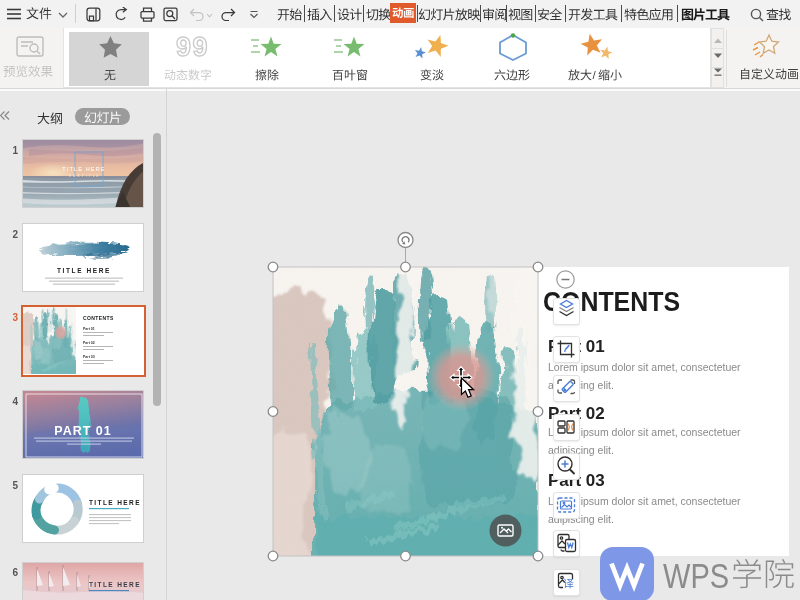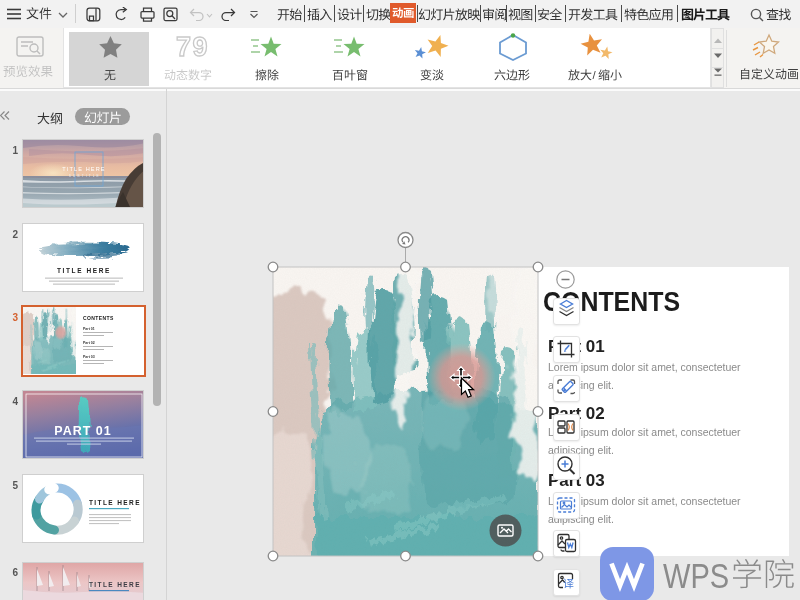--- a/index.html
+++ b/index.html
@@ -136,21 +136,21 @@
       <path transform="translate(0,10.9)" d="M0.7 -9.9H4.8V-9.1H0.7ZM0.5 -5.9H5.2V-5H0.5ZM2.5 -5.5H3.4V-0.1Q3.4 0.3 3.3 0.5Q3.2 0.7 3 0.8Q2.7 0.9 2.3 1Q1.9 1 1.2 1Q1.2 0.8 1.1 0.5Q1 0.3 0.9 0.1Q1.4 0.1 1.8 0.1Q2.2 0.1 2.3 0.1Q2.4 0.1 2.5 0Q2.5 0 2.5 -0.1ZM4.5 -9.9H4.7L4.9 -10L5.5 -9.6Q5.2 -9.1 4.8 -8.6Q4.4 -8.1 4 -7.6Q3.6 -7.2 3.2 -6.9Q3.1 -7 2.9 -7.1Q2.8 -7.3 2.7 -7.4Q3 -7.7 3.4 -8.1Q3.7 -8.5 4 -8.9Q4.3 -9.4 4.5 -9.7ZM5 -5.9H5.1L5.2 -5.9L5.8 -5.8Q5.6 -5 5.3 -4.3Q5 -3.5 4.8 -3L4.1 -3.2Q4.2 -3.5 4.4 -3.9Q4.5 -4.4 4.7 -4.8Q4.9 -5.3 5 -5.7ZM1.1 -7.6 1.6 -8.2Q2.1 -7.9 2.6 -7.5Q3.2 -7.2 3.7 -6.8Q4.2 -6.5 4.5 -6.2L4 -5.5Q3.7 -5.8 3.2 -6.1Q2.7 -6.5 2.1 -6.9Q1.6 -7.3 1.1 -7.6ZM5.8 -10H12V-9.1H5.8ZM8.6 -9.5 9.6 -9.4Q9.4 -8.9 9.2 -8.3Q9 -7.8 8.9 -7.4L8.1 -7.5Q8.2 -8 8.3 -8.5Q8.5 -9.1 8.6 -9.5ZM8.4 -6.2H9.3V-3.7Q9.3 -3.1 9.2 -2.5Q9 -1.8 8.7 -1.2Q8.3 -0.6 7.6 -0.1Q6.9 0.5 5.7 0.9Q5.6 0.8 5.5 0.6Q5.3 0.4 5.1 0.3Q6.2 -0.1 6.9 -0.6Q7.6 -1.1 7.9 -1.6Q8.2 -2.1 8.3 -2.7Q8.4 -3.2 8.4 -3.7ZM9.1 -1.1 9.7 -1.7Q10.1 -1.4 10.5 -1Q11 -0.7 11.4 -0.3Q11.8 0.1 12 0.3L11.4 1Q11.1 0.7 10.7 0.3Q10.3 -0 9.9 -0.4Q9.5 -0.8 9.1 -1.1ZM6.2 -7.9H11.5V-1.9H10.6V-7H7.1V-1.9H6.2Z M19.7 -9.2H24.2V-8.4H19.7ZM19.8 -10.5 20.7 -10.3Q20.5 -9.6 20.2 -8.8Q20 -8.1 19.6 -7.4Q19.3 -6.8 18.9 -6.3Q18.9 -6.4 18.7 -6.4Q18.6 -6.5 18.4 -6.6Q18.3 -6.7 18.1 -6.8Q18.7 -7.5 19.1 -8.5Q19.6 -9.5 19.8 -10.5ZM20.6 -7.8 21.4 -8.2Q21.7 -7.9 22 -7.5Q22.4 -7.2 22.6 -6.8Q22.9 -6.5 23.1 -6.2L22.2 -5.8Q22.1 -6.1 21.8 -6.4Q21.5 -6.8 21.2 -7.2Q20.9 -7.5 20.6 -7.8ZM13.9 -9.8H14.8V-6.3H13.9ZM16.6 -10.4H17.5V-5.9H16.6ZM19.1 -2.3H20V-0.3Q20 -0.1 20.2 -0Q20.3 0 20.7 0Q20.8 0 21.1 0Q21.4 0 21.7 0Q22 0 22.3 0Q22.6 0 22.8 0Q23 0 23.1 -0.1Q23.3 -0.2 23.3 -0.4Q23.4 -0.7 23.4 -1.3Q23.5 -1.2 23.8 -1.1Q24 -1 24.2 -1Q24.2 -0.2 24 0.1Q23.9 0.5 23.6 0.7Q23.3 0.8 22.8 0.8Q22.8 0.8 22.5 0.8Q22.3 0.8 22 0.8Q21.8 0.8 21.5 0.8Q21.2 0.8 20.9 0.8Q20.7 0.8 20.6 0.8Q20 0.8 19.7 0.7Q19.4 0.6 19.2 0.4Q19.1 0.1 19.1 -0.3ZM18.2 -4.1H19.2V-3.1Q19.2 -2.7 19.1 -2.3Q19 -1.8 18.7 -1.4Q18.4 -1 17.8 -0.5Q17.2 -0.1 16.3 0.3Q15.3 0.7 13.9 1Q13.9 0.9 13.8 0.8Q13.7 0.6 13.6 0.5Q13.4 0.4 13.3 0.3Q14.7 -0 15.6 -0.3Q16.5 -0.7 17 -1Q17.5 -1.4 17.8 -1.8Q18.1 -2.1 18.1 -2.5Q18.2 -2.8 18.2 -3.1ZM14.9 -5.5H22.7V-1.6H21.8V-4.7H15.9V-1.5H14.9Z M25.7 -8.7H31.4V-7.8H25.7ZM27.1 -7.5 27.9 -7.3Q27.7 -6.7 27.4 -6.2Q27.1 -5.6 26.8 -5.1Q26.4 -4.6 26.1 -4.2Q26 -4.3 25.9 -4.4Q25.8 -4.5 25.7 -4.6Q25.5 -4.7 25.4 -4.8Q25.9 -5.3 26.4 -6.1Q26.8 -6.8 27.1 -7.5ZM29.3 -5.5 30.2 -5.3Q29.6 -3.3 28.6 -1.8Q27.6 -0.3 26.1 0.7Q26.1 0.6 26 0.5Q25.8 0.3 25.7 0.2Q25.6 0.1 25.5 0Q26.9 -0.9 27.9 -2.3Q28.8 -3.7 29.3 -5.5ZM29.2 -7.2 29.9 -7.5Q30.2 -7.2 30.4 -6.8Q30.7 -6.4 31 -6.1Q31.2 -5.7 31.3 -5.4L30.6 -5Q30.4 -5.3 30.2 -5.6Q30 -6 29.7 -6.4Q29.5 -6.8 29.2 -7.2ZM26.7 -4.5 27.4 -5Q27.9 -4.5 28.4 -4Q28.9 -3.5 29.4 -2.9Q29.8 -2.4 30.2 -1.8Q30.6 -1.3 30.9 -0.9L30.1 -0.3Q29.9 -0.7 29.5 -1.3Q29.1 -1.8 28.7 -2.4Q28.2 -2.9 27.7 -3.5Q27.2 -4 26.7 -4.5ZM32.8 -8.2H36.9V-7.4H32.8ZM33.1 -10.5 33.9 -10.4Q33.7 -9.2 33.4 -8Q33.1 -6.8 32.7 -5.8Q32.2 -4.9 31.7 -4.1Q31.6 -4.2 31.5 -4.3Q31.4 -4.4 31.3 -4.6Q31.1 -4.7 31.1 -4.8Q31.6 -5.5 32 -6.4Q32.3 -7.3 32.6 -8.3Q32.9 -9.4 33.1 -10.5ZM35.4 -7.7 36.2 -7.6Q35.9 -5.4 35.3 -3.8Q34.7 -2.1 33.7 -0.9Q32.7 0.2 31.1 1Q31.1 1 31 0.8Q30.9 0.7 30.7 0.6Q30.6 0.4 30.5 0.3Q32 -0.4 33 -1.5Q34 -2.6 34.5 -4.1Q35.1 -5.7 35.4 -7.7ZM32.9 -6.6Q33.2 -5.1 33.8 -3.7Q34.3 -2.4 35.2 -1.4Q36 -0.3 37.1 0.2Q37 0.3 36.9 0.5Q36.7 0.6 36.6 0.7Q36.5 0.9 36.4 1Q35.3 0.3 34.5 -0.8Q33.6 -1.9 33 -3.3Q32.5 -4.8 32.1 -6.4ZM27.5 -10.2 28.3 -10.5Q28.6 -10.2 28.9 -9.7Q29.1 -9.3 29.3 -9L28.4 -8.6Q28.3 -9 28.1 -9.4Q27.8 -9.8 27.5 -10.2Z M38.3 -3.9H49.2V-3H38.3ZM43.3 -9.6H44.2V1H43.3ZM42.9 -3.5 43.7 -3.2Q43.1 -2.4 42.3 -1.6Q41.5 -0.9 40.5 -0.3Q39.5 0.2 38.6 0.6Q38.5 0.5 38.4 0.3Q38.3 0.2 38.2 0Q38.1 -0.1 38 -0.2Q38.6 -0.4 39.4 -0.8Q40.1 -1.1 40.7 -1.6Q41.4 -2 42 -2.5Q42.5 -3 42.9 -3.5ZM44.5 -3.5Q44.9 -3 45.5 -2.5Q46.1 -2.1 46.8 -1.6Q47.5 -1.2 48.2 -0.8Q48.9 -0.5 49.6 -0.3Q49.5 -0.2 49.3 -0Q49.2 0.1 49.1 0.3Q49 0.4 48.9 0.5Q48.2 0.2 47.5 -0.1Q46.8 -0.5 46.1 -1Q45.4 -1.5 44.8 -2.1Q44.2 -2.6 43.8 -3.2ZM40.5 -7V-5.7H47.1V-7ZM40.5 -9.1V-7.8H47.1V-9.1ZM39.5 -9.9H48.1V-4.9H39.5Z" fill="#c2c2c2"></path>
     </svg>
 <div class="abs" style="left:63px;top:28px;width:648px;height:60px;background:#ffffff;border:1px solid #e3e3e3;border-top:none"></div>
 <div class="abs" style="left:68.5px;top:32px;width:80px;height:53.5px;background:#d5d5d5"></div>
 <svg class="abs" style="left:99px;top:36px" width="23" height="22">
       <path d="M11.5 0 L14.9 7.2 L22.8 8.3 L17 13.8 L18.4 21.7 L11.5 17.9 L4.6 21.7 L6 13.8 L0.2 8.3 L8.1 7.2 Z" fill="#808080"></path>
     </svg>
 <svg style="position:absolute;left:104px;top:68.5px" width="14" height="16" viewBox="0 0 14 16">
       <path transform="translate(0,10.4)" d="M0.6 -5.7H11.4V-4.8H0.6ZM1.4 -9.3H10.7V-8.4H1.4ZM6.1 -5H7.1V-0.7Q7.1 -0.4 7.2 -0.3Q7.3 -0.2 7.8 -0.2Q7.9 -0.2 8.2 -0.2Q8.5 -0.2 8.8 -0.2Q9.2 -0.2 9.5 -0.2Q9.8 -0.2 9.9 -0.2Q10.2 -0.2 10.4 -0.3Q10.5 -0.5 10.6 -0.9Q10.6 -1.3 10.6 -2.1Q10.8 -2 10.9 -2Q11.1 -1.9 11.2 -1.8Q11.4 -1.8 11.5 -1.7Q11.5 -0.8 11.3 -0.3Q11.2 0.3 10.9 0.5Q10.5 0.7 10 0.7Q9.9 0.7 9.6 0.7Q9.4 0.7 9.1 0.7Q8.8 0.7 8.5 0.7Q8.2 0.7 8 0.7Q7.8 0.7 7.7 0.7Q7.1 0.7 6.7 0.6Q6.4 0.4 6.3 0.1Q6.1 -0.2 6.1 -0.7ZM5.4 -8.9H6.3Q6.3 -8.1 6.2 -7.1Q6.1 -6.2 6 -5.2Q5.8 -4.3 5.5 -3.4Q5.1 -2.5 4.6 -1.7Q4 -0.9 3.2 -0.2Q2.3 0.5 1.1 1Q1 0.8 0.8 0.6Q0.6 0.4 0.5 0.2Q1.7 -0.2 2.5 -0.8Q3.3 -1.5 3.8 -2.2Q4.4 -3 4.7 -3.8Q5 -4.7 5.1 -5.5Q5.2 -6.4 5.3 -7.3Q5.3 -8.1 5.4 -8.9Z" fill="#4a4a4a"></path>
     </svg>
-<div class="abs" style="left:176px;top:36px;width:48px;height:24px;color:#ffffff;-webkit-text-stroke:1.3px #c9c9c9;font-size:27px;font-weight:bold;letter-spacing:1.5px;line-height:22px;font-family:'Liberation Sans'">79</div>
+<div class="abs" style="left:176px;top:36px;width:48px;height:24px;color:#ffffff;-webkit-text-stroke:1.3px #c9c9c9;font-size:27px;font-weight:bold;letter-spacing:1.5px;line-height:22px;font-family:'Liberation Sans'">99</div>
 <svg style="position:absolute;left:164px;top:68.5px" width="50" height="16" viewBox="0 0 50 16">
       <path transform="translate(0,10.4)" d="M6.1 -7.3H10.9V-6.4H6.1ZM10.5 -7.3H11.3Q11.3 -7.3 11.3 -7.2Q11.3 -7.1 11.3 -7Q11.3 -6.9 11.3 -6.9Q11.3 -5 11.2 -3.7Q11.1 -2.4 11.1 -1.6Q11 -0.8 10.9 -0.3Q10.8 0.1 10.6 0.3Q10.4 0.6 10.2 0.6Q10 0.7 9.7 0.8Q9.5 0.8 9 0.8Q8.6 0.8 8.1 0.8Q8.1 0.6 8 0.3Q7.9 0.1 7.8 -0.1Q8.3 -0.1 8.7 -0.1Q9.2 -0 9.4 -0Q9.5 -0 9.6 -0.1Q9.7 -0.1 9.8 -0.2Q10 -0.4 10.1 -0.8Q10.1 -1.2 10.2 -2Q10.3 -2.8 10.3 -4.1Q10.4 -5.3 10.5 -7.1ZM7.8 -9.9H8.7Q8.7 -8.6 8.7 -7.4Q8.7 -6.1 8.5 -4.9Q8.4 -3.7 8.1 -2.7Q7.9 -1.6 7.4 -0.7Q6.9 0.3 6.2 0.9Q6.1 0.8 6 0.7Q5.9 0.6 5.7 0.5Q5.6 0.4 5.5 0.3Q6.2 -0.3 6.6 -1.2Q7.1 -2 7.3 -3.1Q7.6 -4.1 7.7 -5.2Q7.8 -6.3 7.8 -7.5Q7.8 -8.7 7.8 -9.9ZM1.1 -9.1H5.7V-8.3H1.1ZM0.6 -6.2H5.9V-5.4H0.6ZM4.2 -4.2 4.9 -4.4Q5.1 -3.8 5.4 -3.2Q5.6 -2.6 5.8 -2Q6 -1.5 6.1 -1L5.4 -0.8Q5.3 -1.2 5.1 -1.8Q4.9 -2.4 4.6 -3Q4.4 -3.6 4.2 -4.2ZM1.1 -0.5 1 -1.3 1.5 -1.6 5.4 -2.4Q5.4 -2.3 5.4 -2Q5.5 -1.8 5.5 -1.7Q4.4 -1.4 3.7 -1.2Q2.9 -1.1 2.4 -1Q2 -0.8 1.7 -0.8Q1.4 -0.7 1.3 -0.6Q1.2 -0.6 1.1 -0.5ZM1.1 -0.5Q1 -0.6 1 -0.8Q0.9 -0.9 0.9 -1.1Q0.8 -1.2 0.8 -1.4Q0.9 -1.4 1.1 -1.6Q1.2 -1.8 1.3 -2.2Q1.4 -2.4 1.5 -2.7Q1.7 -3.1 1.8 -3.6Q2 -4.2 2.2 -4.7Q2.3 -5.3 2.4 -5.9L3.3 -5.6Q3.1 -4.8 2.9 -4Q2.6 -3.2 2.3 -2.4Q2 -1.7 1.7 -1V-1Q1.7 -1 1.6 -1Q1.5 -0.9 1.4 -0.8Q1.3 -0.8 1.2 -0.7Q1.1 -0.6 1.1 -0.5Z M12.7 -8.4H23.4V-7.5H12.7ZM17.6 -10.1H18.5Q18.4 -9.2 18.3 -8.4Q18.1 -7.5 17.7 -6.8Q17.4 -6 16.8 -5.3Q16.2 -4.6 15.3 -4.1Q14.4 -3.6 13.1 -3.2Q13 -3.4 12.8 -3.6Q12.7 -3.9 12.5 -4Q13.8 -4.3 14.7 -4.8Q15.5 -5.3 16.1 -5.8Q16.6 -6.4 16.9 -7.1Q17.2 -7.8 17.4 -8.6Q17.5 -9.3 17.6 -10.1ZM18.7 -8.3Q19.2 -6.7 20.4 -5.6Q21.7 -4.5 23.5 -4.1Q23.4 -4 23.3 -3.9Q23.2 -3.7 23.1 -3.6Q23 -3.4 22.9 -3.3Q21.6 -3.6 20.6 -4.3Q19.7 -5 19 -5.9Q18.3 -6.9 17.8 -8.1ZM16.6 -4.9 17.3 -5.4Q17.7 -5.2 18.1 -4.9Q18.4 -4.7 18.8 -4.4Q19.1 -4.2 19.3 -3.9L18.5 -3.4Q18.3 -3.6 18 -3.9Q17.7 -4.2 17.3 -4.4Q16.9 -4.7 16.6 -4.9ZM15.2 -2.9H16.1V-0.5Q16.1 -0.3 16.3 -0.2Q16.5 -0.1 17 -0.1Q17.1 -0.1 17.4 -0.1Q17.7 -0.1 18 -0.1Q18.3 -0.1 18.7 -0.1Q19 -0.1 19.3 -0.1Q19.6 -0.1 19.7 -0.1Q20.1 -0.1 20.2 -0.2Q20.4 -0.3 20.4 -0.6Q20.5 -0.9 20.5 -1.5Q20.6 -1.5 20.8 -1.4Q20.9 -1.3 21.1 -1.3Q21.2 -1.2 21.4 -1.2Q21.3 -0.4 21.2 -0Q21 0.4 20.7 0.5Q20.4 0.7 19.8 0.7Q19.7 0.7 19.4 0.7Q19.1 0.7 18.8 0.7Q18.4 0.7 18 0.7Q17.6 0.7 17.4 0.7Q17.1 0.7 17 0.7Q16.3 0.7 15.9 0.6Q15.5 0.5 15.4 0.2Q15.2 -0 15.2 -0.5ZM16.9 -3.2 17.6 -3.6Q18 -3.3 18.3 -2.9Q18.7 -2.6 19 -2.2Q19.4 -1.9 19.6 -1.6L18.8 -1.1Q18.6 -1.4 18.3 -1.7Q18 -2.1 17.6 -2.5Q17.3 -2.9 16.9 -3.2ZM21 -2.8 21.8 -3.1Q22.1 -2.6 22.4 -2Q22.7 -1.4 22.9 -0.9Q23.2 -0.3 23.3 0.1L22.4 0.4Q22.3 -0 22.1 -0.6Q21.9 -1.1 21.6 -1.7Q21.3 -2.3 21 -2.8ZM13.8 -2.9 14.7 -2.6Q14.5 -2.1 14.4 -1.6Q14.2 -1 13.9 -0.5Q13.7 0.1 13.5 0.5L12.6 0.1Q12.9 -0.3 13.2 -0.8Q13.4 -1.3 13.6 -1.9Q13.7 -2.4 13.8 -2.9Z M24.8 -3.9H29.4V-3.1H24.8ZM24.6 -7.8H30.4V-7.1H24.6ZM29.3 -9.9 30.1 -9.5Q29.8 -9.1 29.5 -8.7Q29.2 -8.3 29 -8L28.4 -8.3Q28.6 -8.5 28.7 -8.8Q28.9 -9 29.1 -9.3Q29.2 -9.6 29.3 -9.9ZM27.1 -10.1H27.9V-4.8H27.1ZM25.1 -9.5 25.7 -9.8Q26 -9.4 26.2 -9Q26.4 -8.6 26.5 -8.2L25.8 -7.9Q25.7 -8.2 25.5 -8.7Q25.3 -9.1 25.1 -9.5ZM27.1 -7.5 27.7 -7.2Q27.4 -6.7 27 -6.2Q26.5 -5.7 26 -5.2Q25.5 -4.8 25 -4.5Q24.9 -4.7 24.7 -4.9Q24.6 -5.1 24.5 -5.2Q25 -5.4 25.5 -5.8Q26 -6.2 26.4 -6.6Q26.8 -7.1 27.1 -7.5ZM27.8 -7.3Q28 -7.2 28.3 -7Q28.6 -6.8 28.9 -6.6Q29.3 -6.3 29.6 -6.2Q29.9 -6 30 -5.9L29.5 -5.2Q29.4 -5.4 29.1 -5.6Q28.8 -5.8 28.5 -6.1Q28.1 -6.3 27.8 -6.5Q27.5 -6.8 27.3 -6.9ZM31.3 -7.8H35.4V-6.9H31.3ZM31.5 -10 32.4 -9.9Q32.2 -8.7 31.9 -7.6Q31.7 -6.6 31.3 -5.7Q30.9 -4.7 30.5 -4Q30.4 -4.1 30.3 -4.2Q30.1 -4.3 30 -4.4Q29.9 -4.5 29.8 -4.6Q30.2 -5.2 30.6 -6.1Q30.9 -6.9 31.2 -7.9Q31.4 -8.9 31.5 -10ZM33.8 -7.3 34.6 -7.2Q34.3 -5.2 33.8 -3.6Q33.2 -2.1 32.3 -0.9Q31.4 0.2 29.9 1Q29.9 0.9 29.8 0.8Q29.7 0.6 29.6 0.5Q29.5 0.3 29.4 0.3Q30.8 -0.4 31.7 -1.4Q32.5 -2.5 33 -3.9Q33.5 -5.4 33.8 -7.3ZM31.8 -7Q32 -5.4 32.5 -4Q33 -2.6 33.8 -1.5Q34.6 -0.4 35.7 0.1Q35.5 0.3 35.3 0.5Q35.2 0.7 35.1 0.9Q33.9 0.2 33.1 -1Q32.4 -2.1 31.8 -3.6Q31.3 -5.1 31 -6.9ZM25.3 -1.8 25.9 -2.4Q26.5 -2.1 27.2 -1.8Q27.9 -1.5 28.5 -1.2Q29.1 -0.8 29.5 -0.5L28.9 0.1Q28.5 -0.2 27.9 -0.6Q27.3 -0.9 26.6 -1.3Q26 -1.6 25.3 -1.8ZM29.1 -3.9H29.3L29.4 -3.9L29.9 -3.7Q29.6 -2.4 28.8 -1.5Q28.1 -0.6 27.1 -0Q26.1 0.5 24.9 0.9Q24.9 0.7 24.7 0.5Q24.6 0.3 24.5 0.2Q25.6 -0.1 26.5 -0.6Q27.4 -1.1 28.1 -1.9Q28.8 -2.7 29.1 -3.7ZM25.3 -1.8Q25.6 -2.2 25.9 -2.7Q26.1 -3.2 26.4 -3.7Q26.6 -4.2 26.8 -4.6L27.6 -4.5Q27.4 -4 27.2 -3.5Q26.9 -3 26.6 -2.5Q26.4 -2 26.1 -1.7Z M38.8 -6.6H44.6V-5.8H38.8ZM36.8 -3.6H47.2V-2.7H36.8ZM41.5 -4.4H42.5V-0.1Q42.5 0.3 42.3 0.5Q42.2 0.7 41.9 0.8Q41.6 0.9 41.1 0.9Q40.6 0.9 39.8 0.9Q39.8 0.8 39.7 0.7Q39.7 0.5 39.6 0.3Q39.5 0.2 39.4 0Q39.9 0.1 40.2 0.1Q40.6 0.1 40.9 0.1Q41.1 0.1 41.2 0.1Q41.4 0.1 41.5 0Q41.5 -0 41.5 -0.2ZM44.3 -6.6H44.5L44.7 -6.7L45.3 -6.2Q44.9 -5.8 44.4 -5.3Q43.8 -4.9 43.2 -4.5Q42.6 -4.1 42 -3.8Q41.9 -3.9 41.8 -4.1Q41.6 -4.3 41.5 -4.4Q42 -4.6 42.6 -5Q43.1 -5.3 43.5 -5.7Q44 -6.1 44.3 -6.4ZM37 -8.8H47V-6.3H46.1V-8H37.8V-6.3H37ZM41.1 -9.9 42 -10.2Q42.2 -9.8 42.5 -9.4Q42.7 -9 42.8 -8.7L41.9 -8.4Q41.8 -8.7 41.6 -9.1Q41.3 -9.5 41.1 -9.9Z" fill="#c9c9c9"></path>
     </svg>
 <svg class="abs" style="left:250px;top:36px" width="34" height="23">
       <path d="M21.0 0.5 L23.7 7.8 L31.5 8.1 L25.4 12.9 L27.5 20.4 L21.0 16.1 L14.5 20.4 L16.6 12.9 L10.5 8.1 L18.3 7.8 Z" fill="#78bd6f"></path>
       <g stroke="#a5d0a0" stroke-width="1.8">
         <line x1="1" y1="4" x2="9" y2="4"></line>
         <line x1="3" y1="10" x2="8" y2="10"></line>
         <line x1="1" y1="16" x2="10" y2="16"></line>
       </g>

